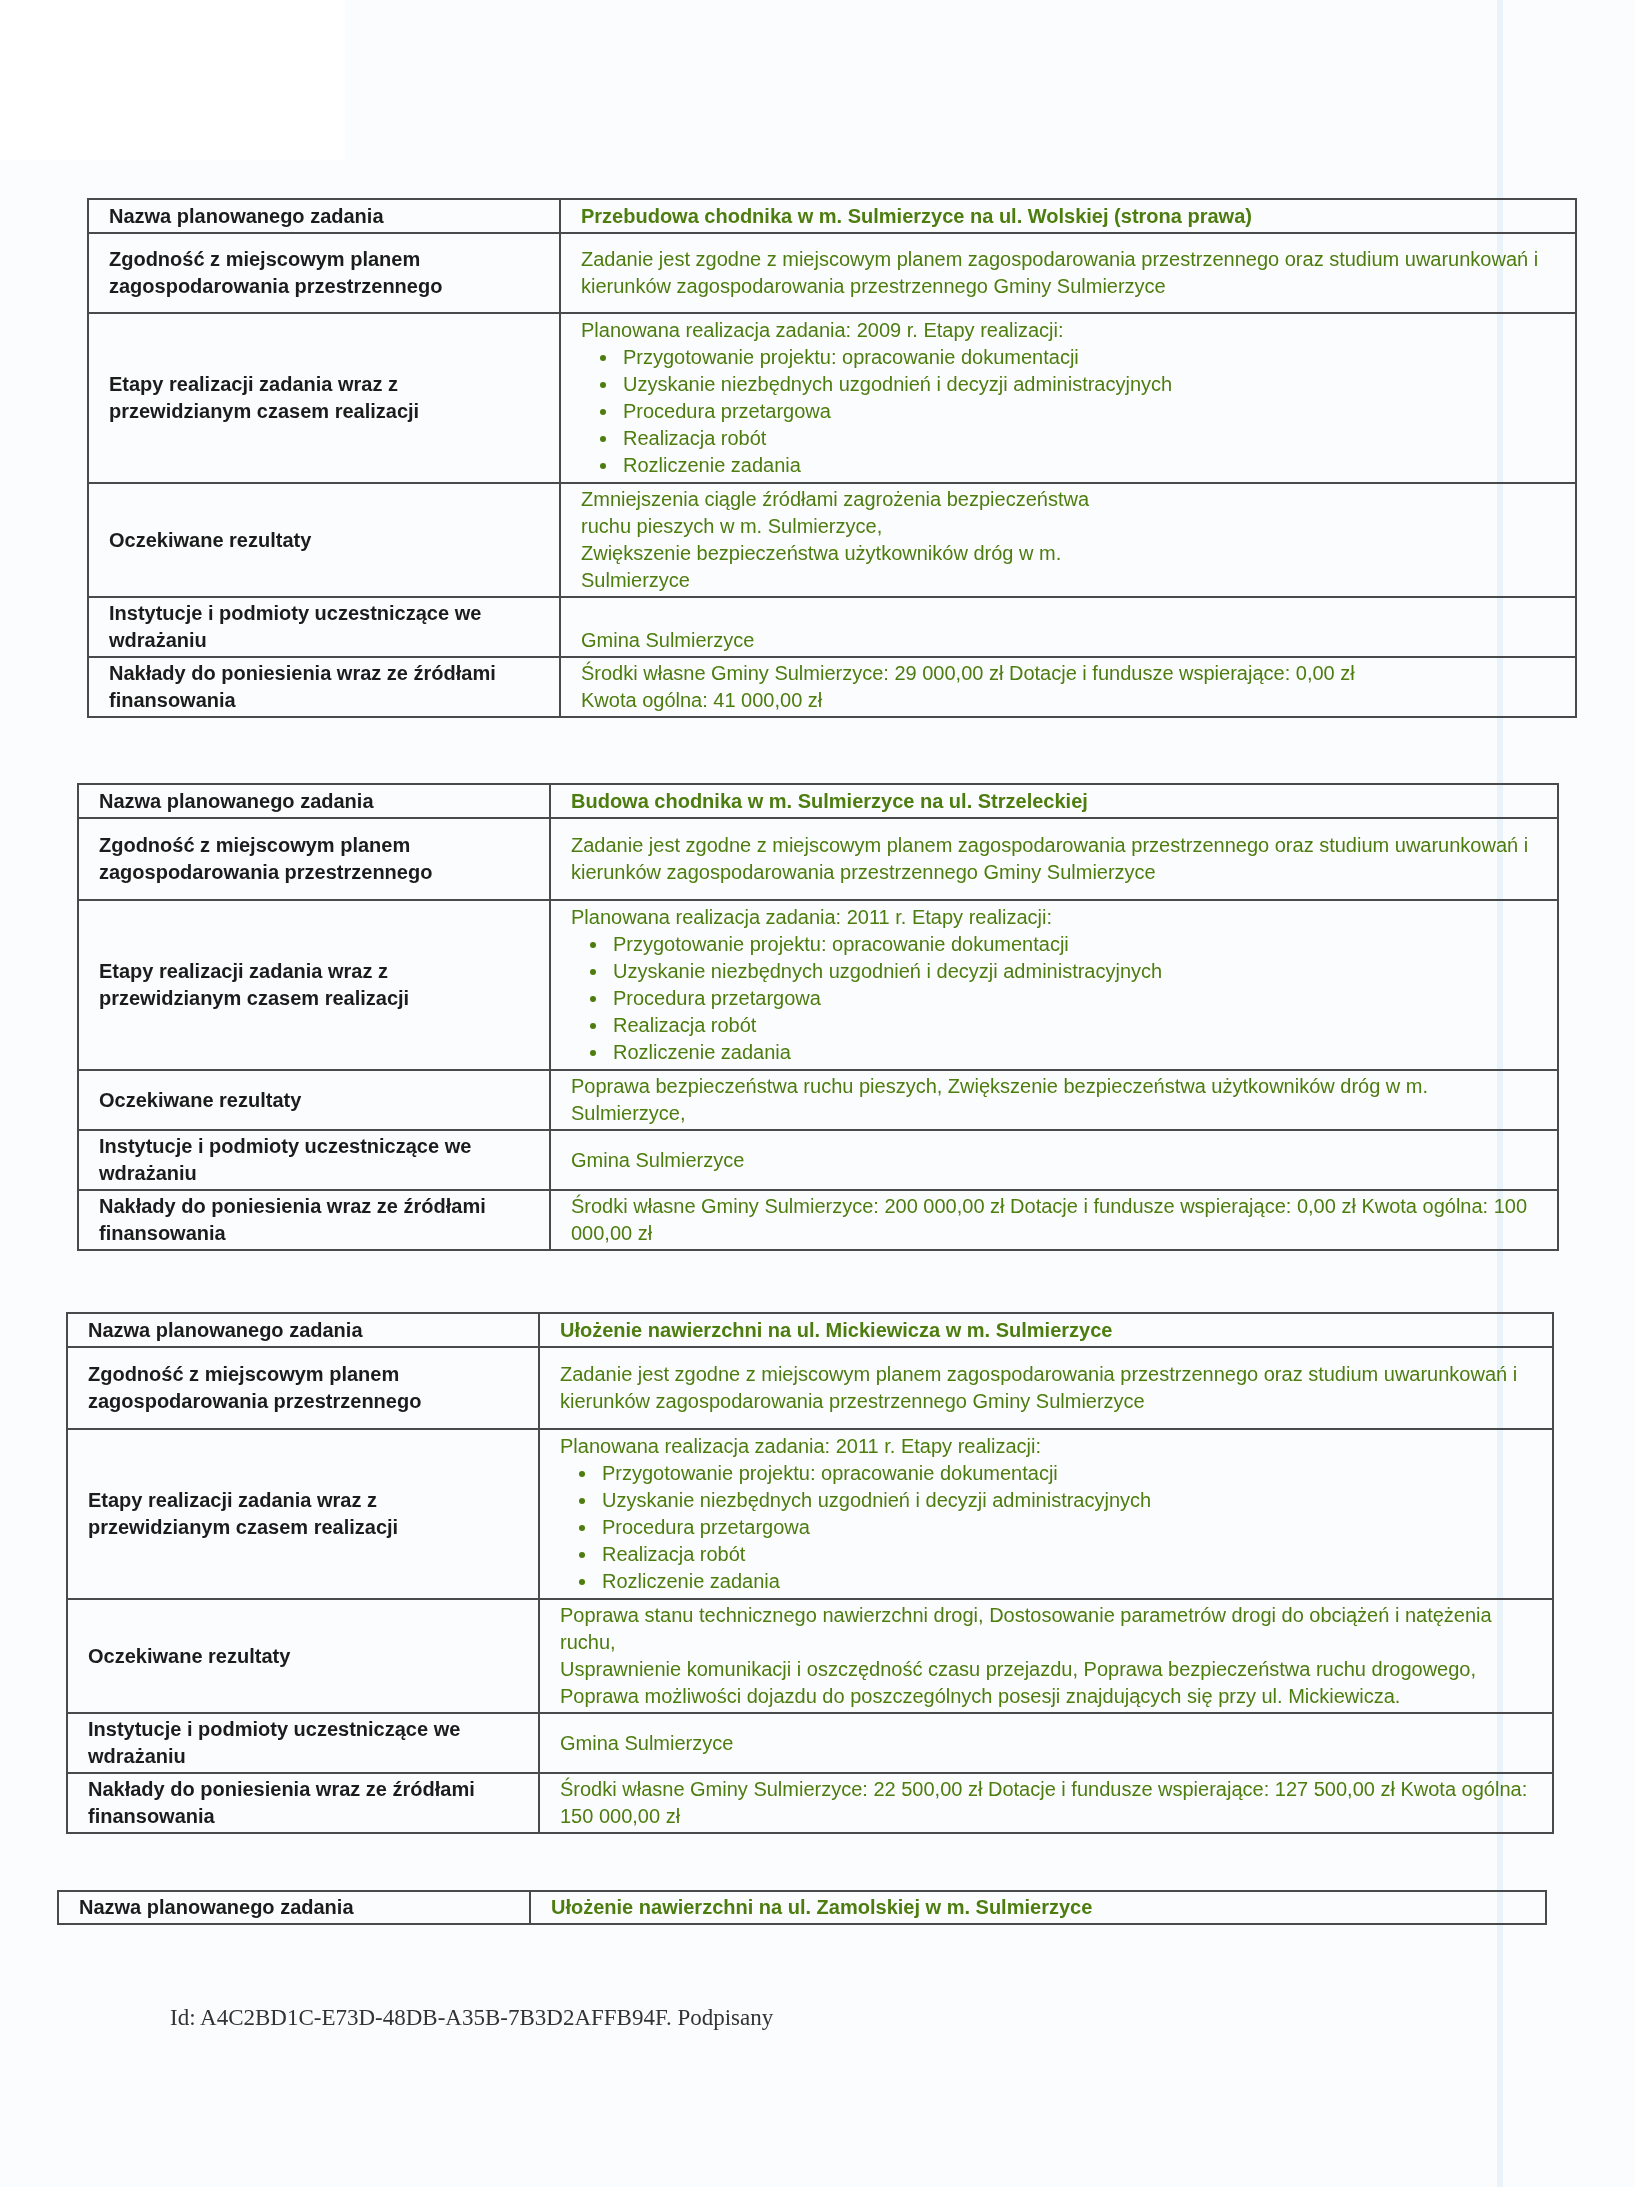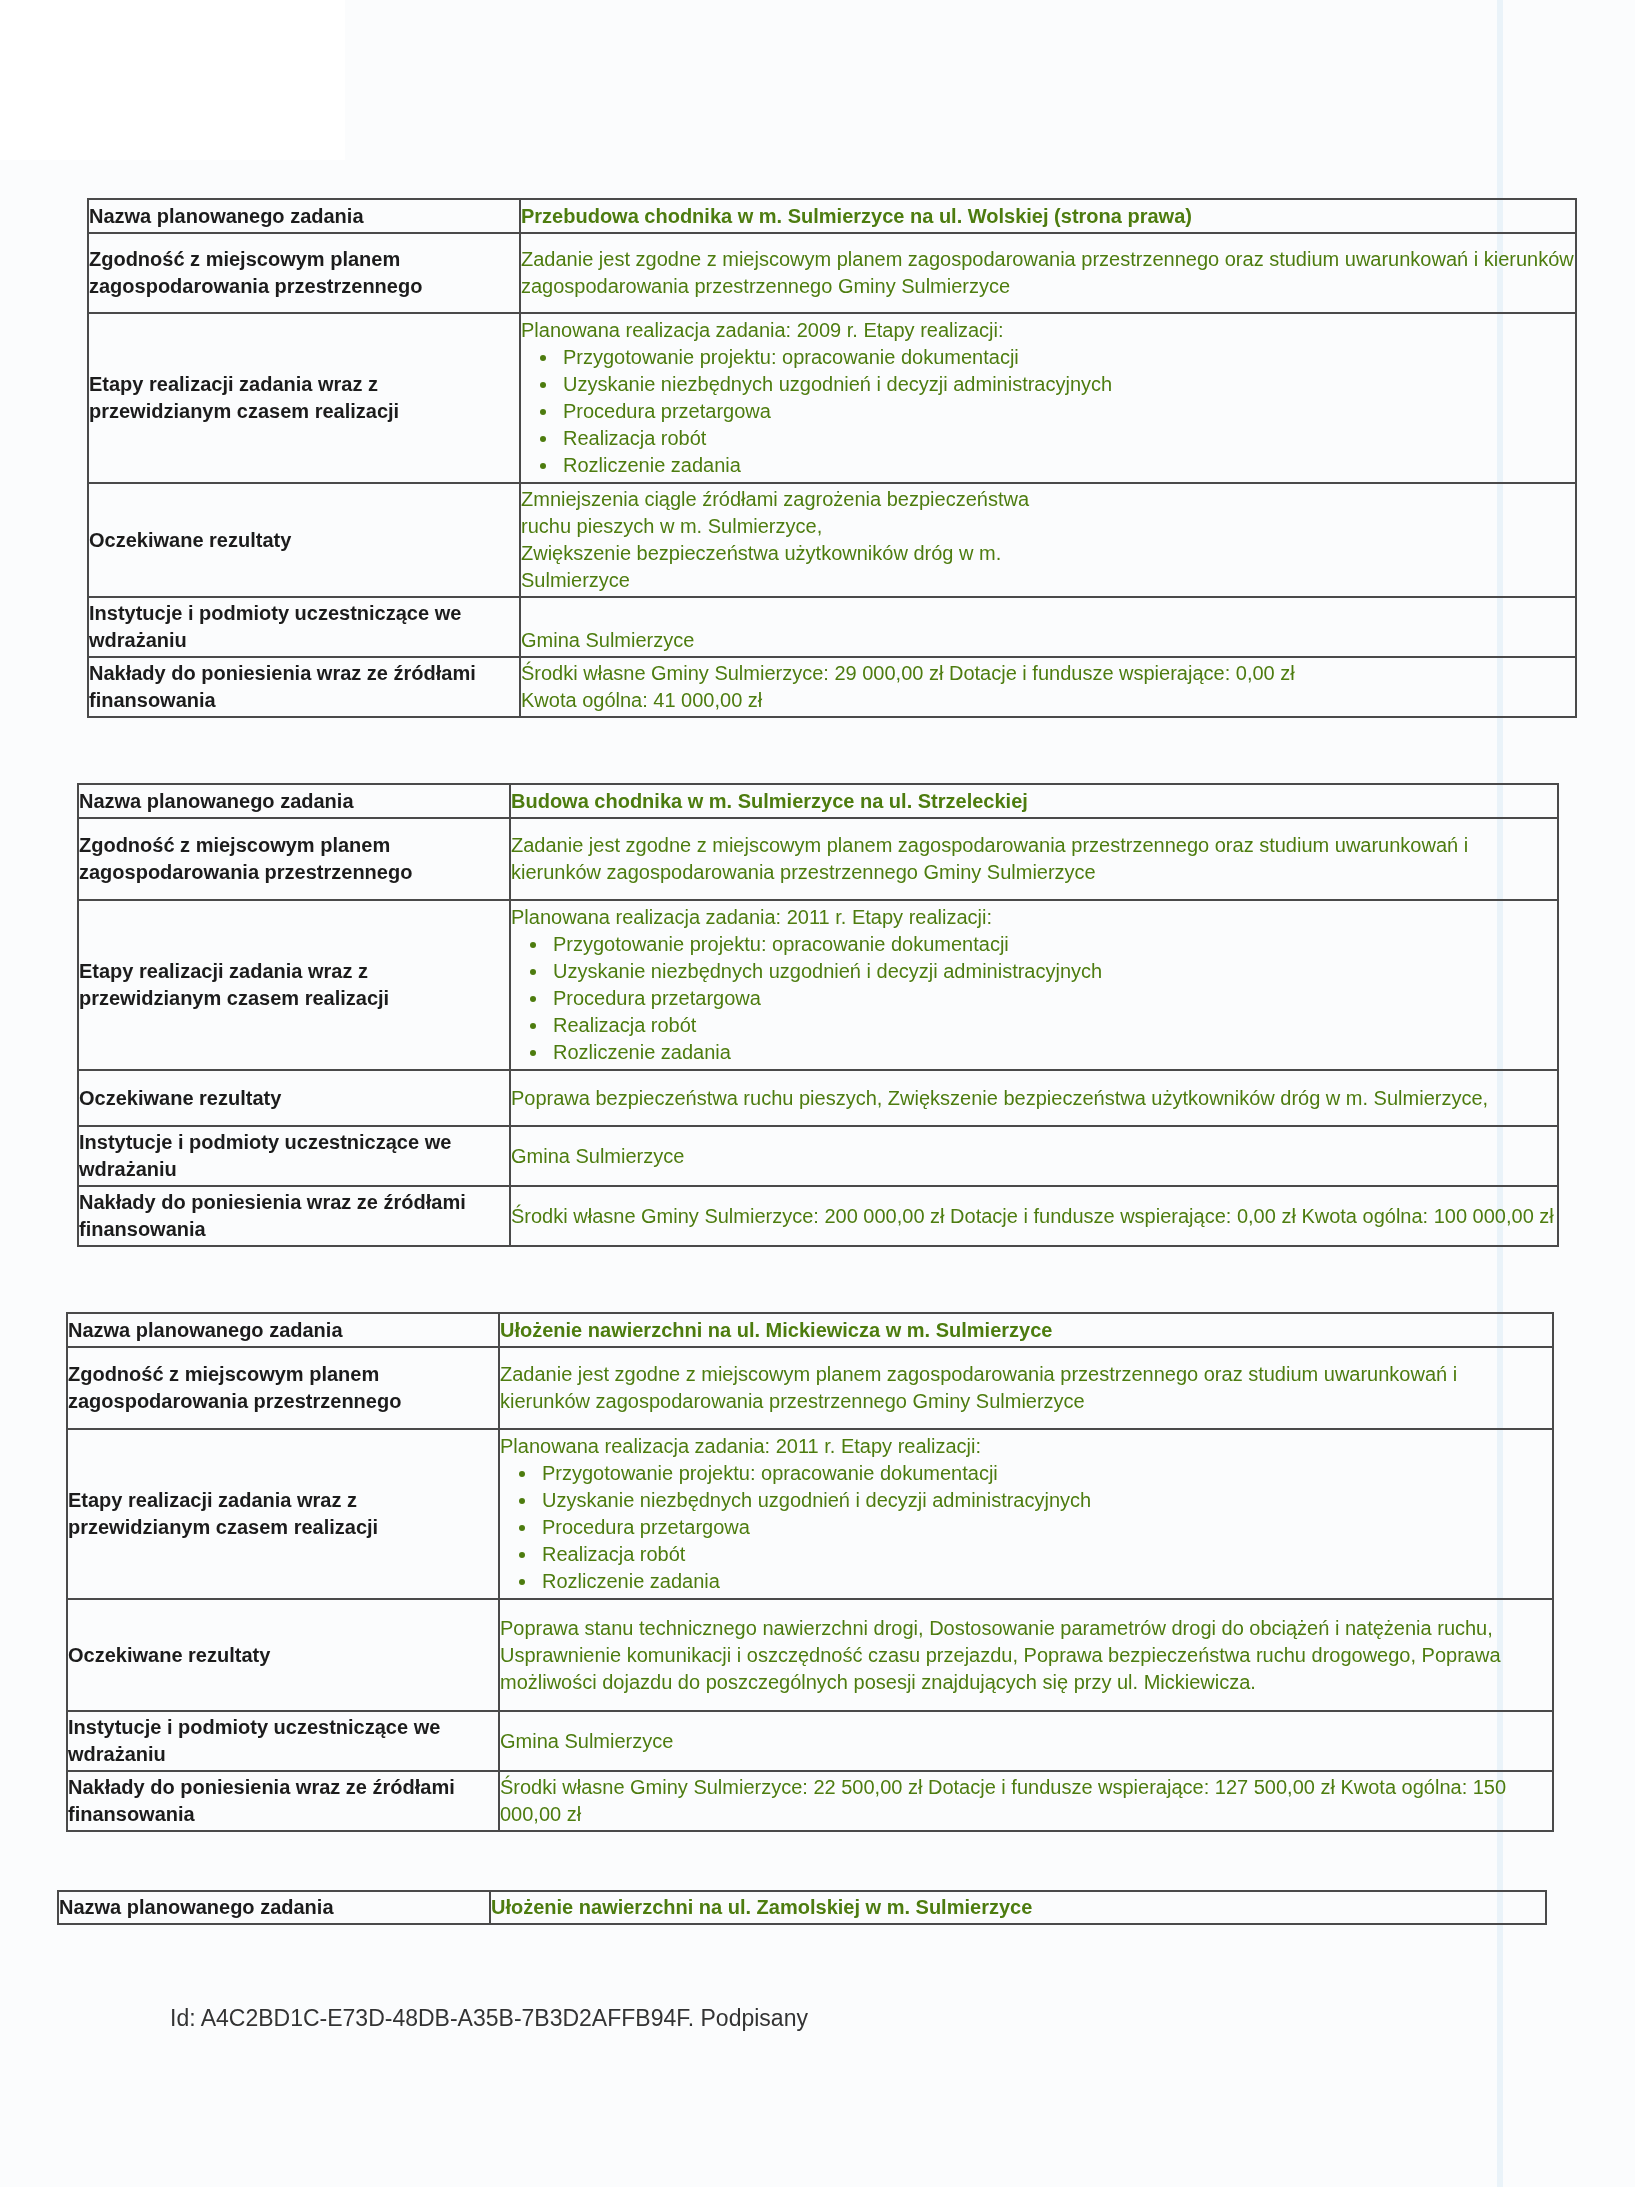--- a/index.html
+++ b/index.html
@@ -21,32 +21,32 @@
   }
   table.task {
     position: absolute;
     border-collapse: collapse;
     table-layout: fixed;
     font-size: 20px;
     line-height: 27px;
   }
   table.task td {
     border: 2px solid #4a4a4a;
-    padding: 2px 0;
+    padding: 2px 20px;
     vertical-align: middle;
   }
   td.label { font-weight: bold; width: 430px; color: #1c1c1c; }
   td.value { color: #4d7c0f; }
   td.value.title { font-weight: bold; }
   td.top { vertical-align: top; border-radius: 28px; }
   ul.stages { margin: 0; padding: 0 0 0 38px; list-style: disc; }
   ul.stages li { padding-left: 4px; }
   .footer-id {
     position: absolute; left: 170px; top: 2005px;
-    font-family: Liberation Sans, sans-serif;
+    font-family: Liberation Serif, serif;
     font-size: 23px; color: #333;
   }
 </style>
 </head>
 <body>
 
 <div class="topwhite"></div>
 <div class="scanline" style="left:1497px"></div>
 
 <table class="task" style="left:87px; top:198px; width:1490px;">

